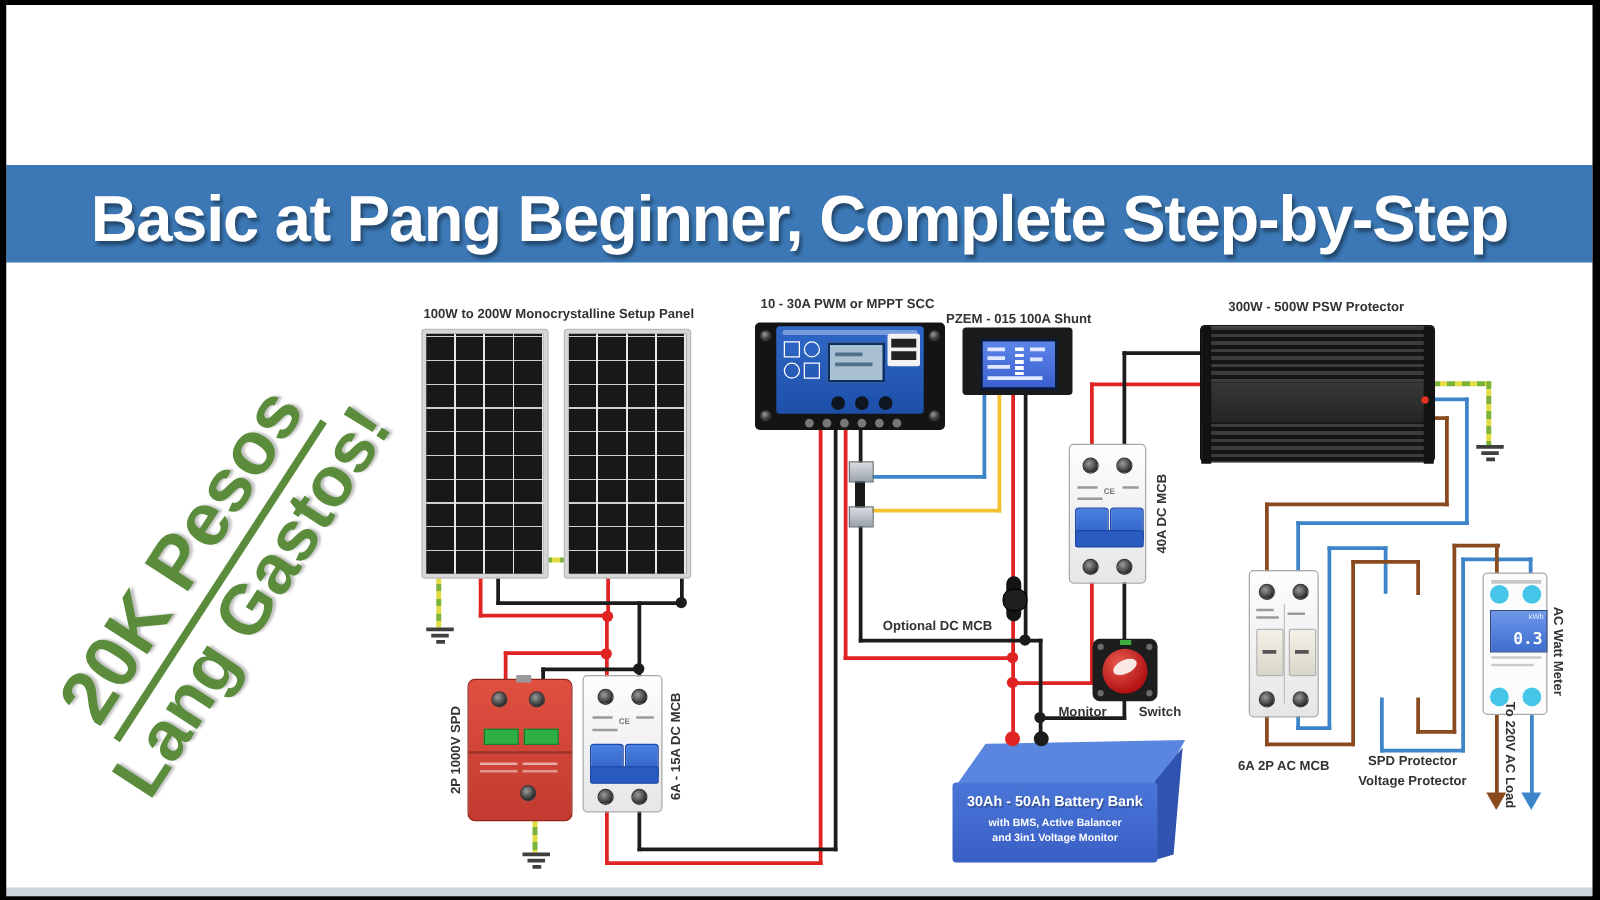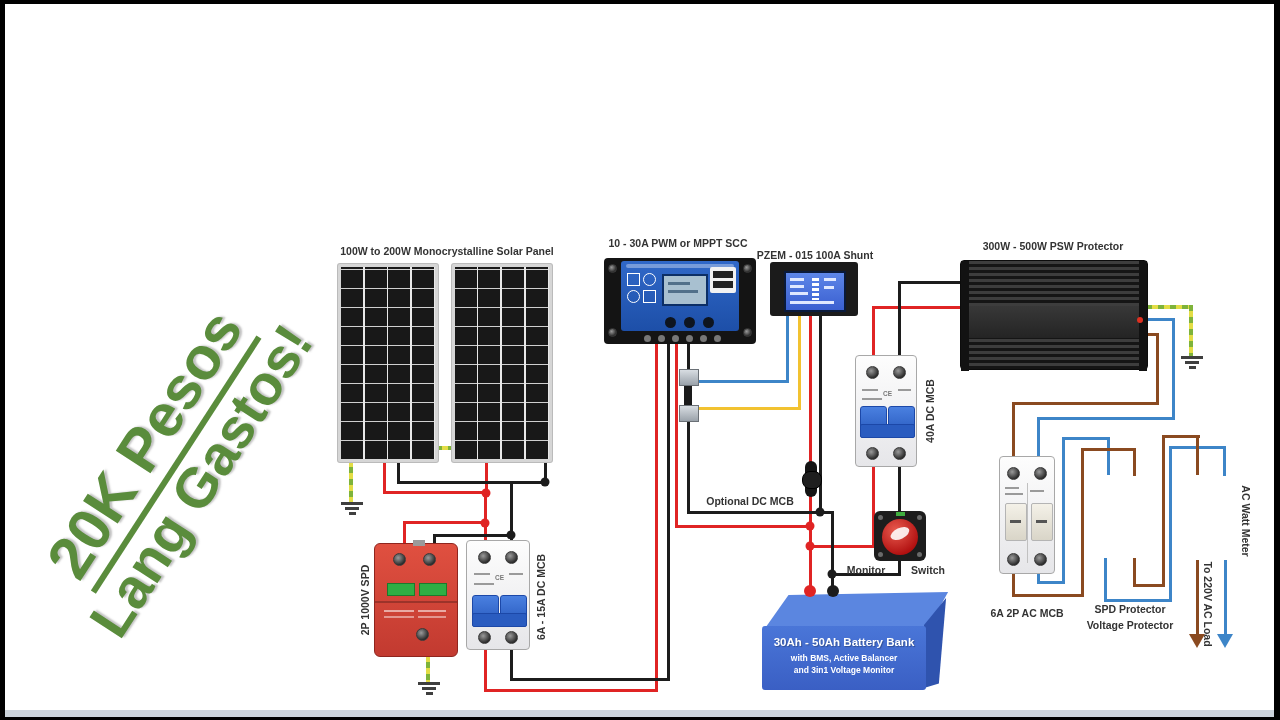--- a/index.html
+++ b/index.html
@@ -56,20 +56,23 @@
   .tgl{position:absolute;background:linear-gradient(#4a80e0,#2a5cc0);border:1px solid #1c48a8;border-radius:3px}
   .tie{position:absolute;background:#2a5cc0;border:1px solid #1c48a8;border-radius:2px}
   .dash{position:absolute;background:#9a9a9a}
   .ce{position:absolute;font-size:6.5px;color:#777;font-weight:bold}
 </style>
 </head>
 <body>
 
 <div id="stage">
 
+  <div id="banner" style="background: rgb(59, 120, 181);">
+    <div id="subtitle">Basic at Pang Beginner, Complete Step-by-Step</div>
+  </div>
 
   <div id="promo" style="color: rgb(90, 140, 60);">
     <span class="l1">20K Pesos</span><br>
     <span class="l2">Lang Gastos!</span>
   </div>
 
   <div id="wires">
       <div class="wire ground-v" style="left: 349px; top: 455px; width: 4px; height: 47px;"></div>
       <div class="wire ground-h" style="left: 436px; top: 446px; width: 17px; height: 4px;"></div>
       <div class="wire ground-v" style="left: 426px; top: 650px; width: 4px; height: 32px;"></div>
@@ -313,25 +316,38 @@
       <div style="position:absolute;left:4px;top:16px;width:11px;height:3px;background:#555"></div>
     </div>
     <div style="position:absolute;left:31px;top:46px;width:20px;height:36px;background:linear-gradient(#f4f1e8,#d9d5c8);border:1px solid #b4b4b4;border-radius:2px">
       <div style="position:absolute;left:4px;top:16px;width:11px;height:3px;background:#555"></div>
     </div>
     <div class="sc" style="left:7px;top:96px"></div>
     <div class="sc" style="left:34px;top:96px"></div>
   </div>
 
 
+  <div class="dev mcb" style="left:1186px;top:458px;width:52px;height:114px;background:#fcfcfc">
+    <div class="dash" style="left:6px;top:5px;width:40px;height:3px;opacity:.55"></div>
+    <div style="position:absolute;left:5px;top:29px;width:44px;height:32px;background:linear-gradient(#6e97e8,#3f6ed0);border:1px solid #2a4a90">
+      <div style="position:absolute;right:2px;top:2px;color:#eaf0ff;font-size:6px">kWh</div>
+      <div style="position:absolute;right:3px;bottom:2px;color:#fff;font:bold 13px 'DejaVu Sans Mono',monospace">0.3</div>
+    </div>
+    <div class="dash" style="left:6px;top:66px;width:40px;height:2px;opacity:.5"></div>
+    <div class="dash" style="left:6px;top:72px;width:34px;height:2px;opacity:.5"></div>
+    <div style="position:absolute;left:5px;top:9px;width:15px;height:15px;border-radius:50%;background:#45c6e8"></div>
+    <div style="position:absolute;left:31px;top:9px;width:15px;height:15px;border-radius:50%;background:#45c6e8"></div>
+    <div style="position:absolute;left:5px;top:91px;width:15px;height:15px;border-radius:50%;background:#45c6e8"></div>
+    <div style="position:absolute;left:31px;top:91px;width:15px;height:15px;border-radius:50%;background:#45c6e8"></div>
+  </div>
 
   <div class="arrow" style="left:1189px;top:634px;border-top:14px solid #8a4a20"></div>
   <div class="arrow" style="left:1217px;top:634px;border-top:14px solid #3d85c8"></div>
 
-  <div class="lab" style="left:447px;top:245px">100W to 200W Monocrystalline Solar Panel</div>
+  <div class="lab" style="left:447px;top:245px">100W to 200W Monocrystalline Setup Panel</div>
   <div class="lab" style="left:678px;top:237px">10 - 30A PWM or MPPT SCC</div>
   <div class="lab" style="left:815px;top:249px">PZEM - 015 100A Shunt</div>
   <div class="lab" style="left:1053px;top:240px">300W - 500W PSW Protector</div>
   <div class="lab" style="left:750px;top:495px">Optional DC MCB</div>
   <div class="lab" style="left:866px;top:564px">Monitor</div>
   <div class="lab" style="left:928px;top:564px">Switch</div>
   <div class="lab" style="left:1027px;top:607px">6A 2P AC MCB</div>
   <div class="lab" style="left:1130px;top:603px">SPD Protector</div>
   <div class="lab" style="left:1130px;top:619px">Voltage Protector</div>
   <div class="vlab" style="left:365px;top:600px">2P 1000V SPD</div>

